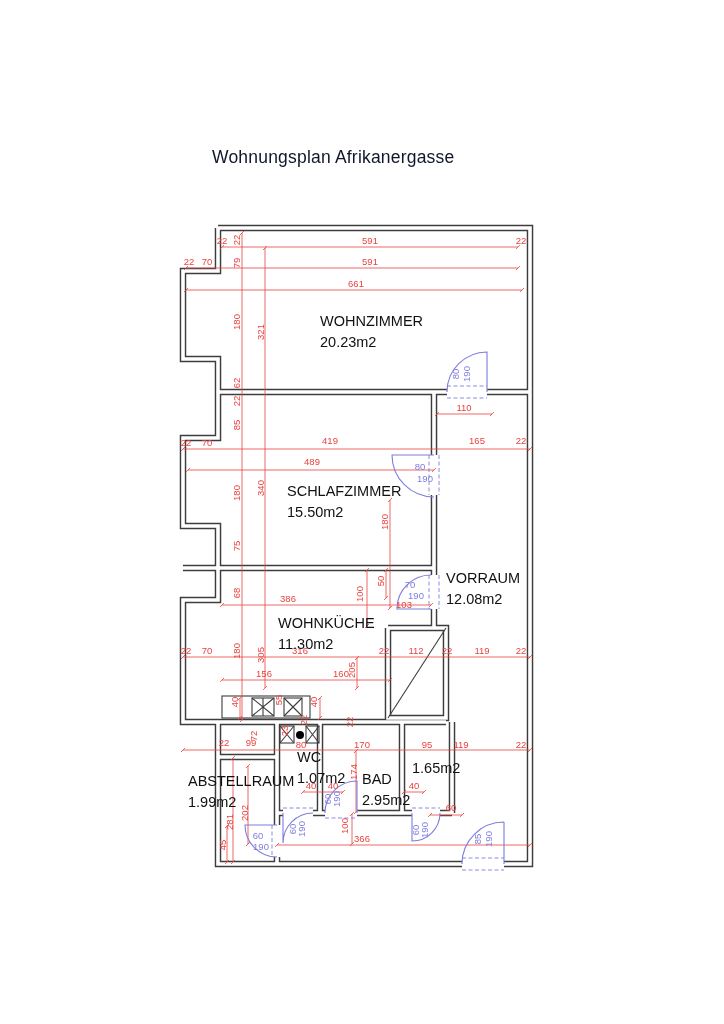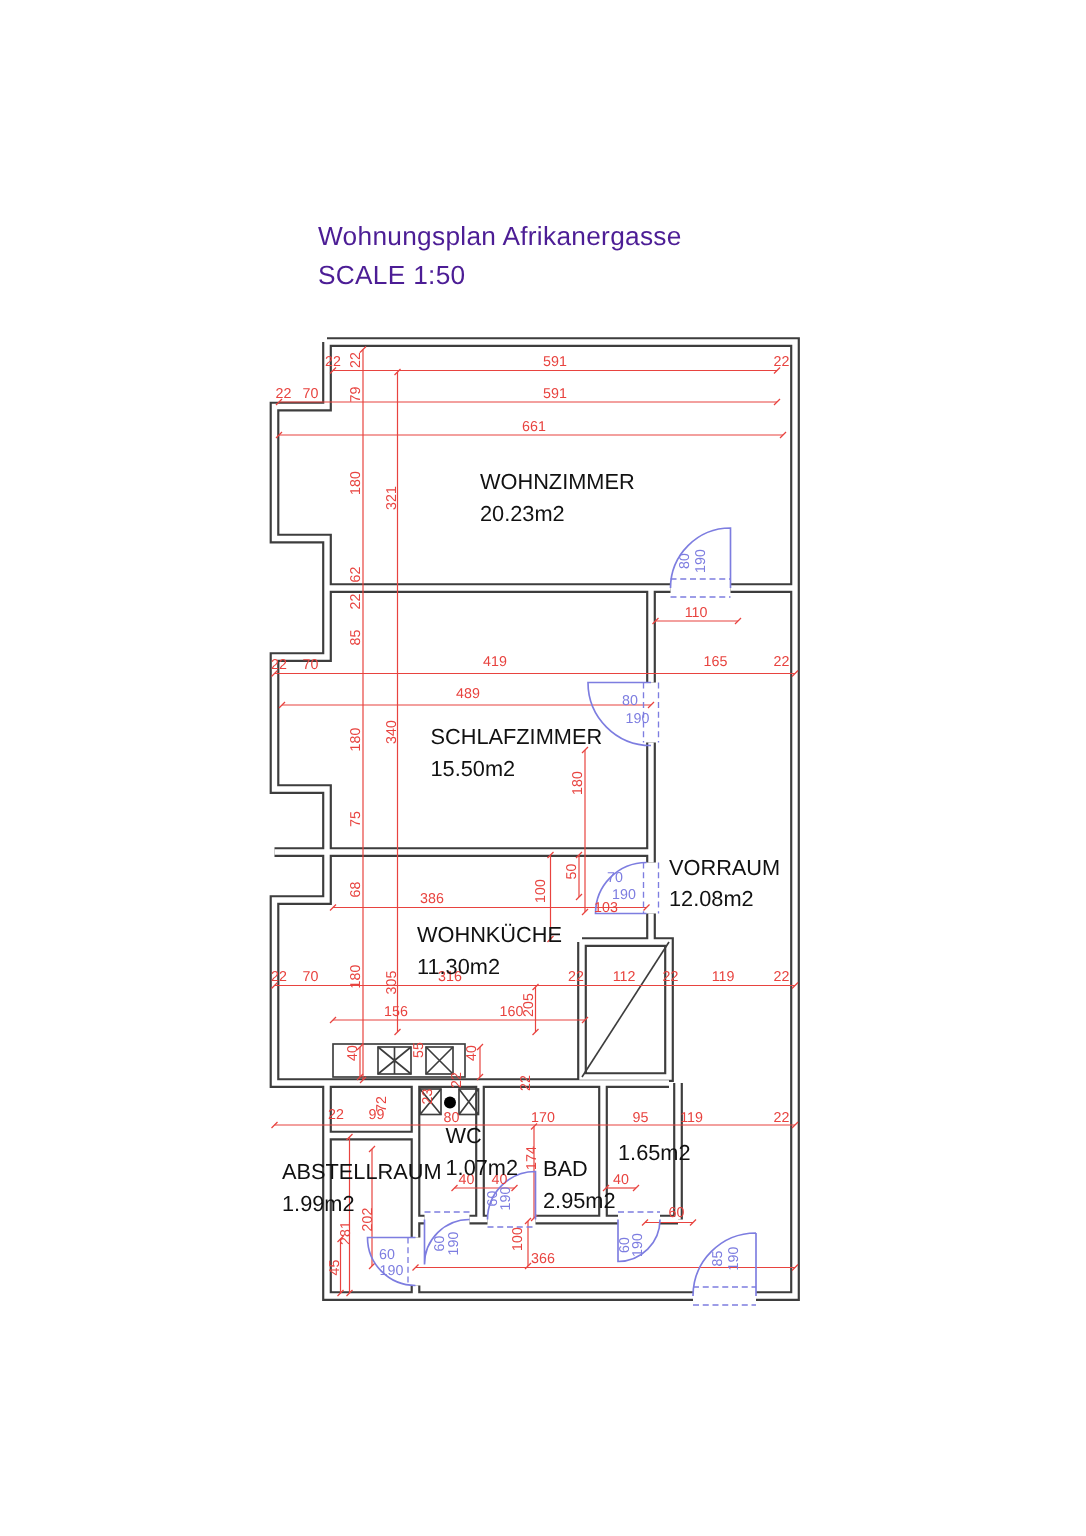--- a/index.html
+++ b/index.html
@@ -1,37 +1,36 @@
 <!DOCTYPE html>
 <html><head>
 <meta charset="utf-8">
 <style>
   html,body{margin:0;padding:0;background:#ffffff;}
   body{width:724px;height:1024px;position:relative;font-family:"Liberation Sans",sans-serif;overflow:hidden;}
-  .title-block{position:absolute;left:212px;top:144px;color:#4c1d95;}
+  .title-block{position:absolute;left:212px;top:144px;color:#0f172a;}
   .title-line{font-size:17.5px;line-height:26px;letter-spacing:0.2px;}
   svg{position:absolute;left:0;top:0;}
   .wall{fill:none;stroke:#3d3d3d;stroke-width:6.5;stroke-linecap:butt;stroke-linejoin:miter;}
   .wallcore{fill:none;stroke:#ffffff;stroke-width:3.6;stroke-linecap:butt;stroke-linejoin:miter;}
   .fix{fill:none;stroke:#3d3d3d;stroke-width:1.1;}
   .fixfill{fill:#000;stroke:none;}
   .dim{stroke:#e8433f;stroke-width:0.8;fill:none;marker-start:url(#tk);marker-end:url(#tk);}
   .door{stroke:#7d7de0;stroke-width:1.1;fill:none;}
   .doordash{stroke:#7d7de0;stroke-width:0.9;fill:none;stroke-dasharray:4 2.5;}
   .dimtext{font-family:"Liberation Sans",sans-serif;font-size:9.5px;text-anchor:middle;}
   .red{fill:#e8433f;}
   .blue{fill:#7d7de0;}
   .roomtext{font-family:"Liberation Sans",sans-serif;font-size:14.5px;fill:#111;text-anchor:start;}
 </style>
 </head>
 <body>
 
 <div class="title-block">
   <div class="title-line">Wohnungsplan Afrikanergasse</div>
-  <div class="title-line">SCALE 1:50</div>
 </div>
 
 <svg width="724" height="1024" viewBox="0 0 724 1024">
   <defs>
     <marker id="tk" markerWidth="8" markerHeight="8" refX="4" refY="4" orient="0">
       <line x1="1.5" y1="6.5" x2="6.5" y2="1.5" stroke="#e8433f" stroke-width="1"></line>
     </marker>
   </defs>
 
   <g>

